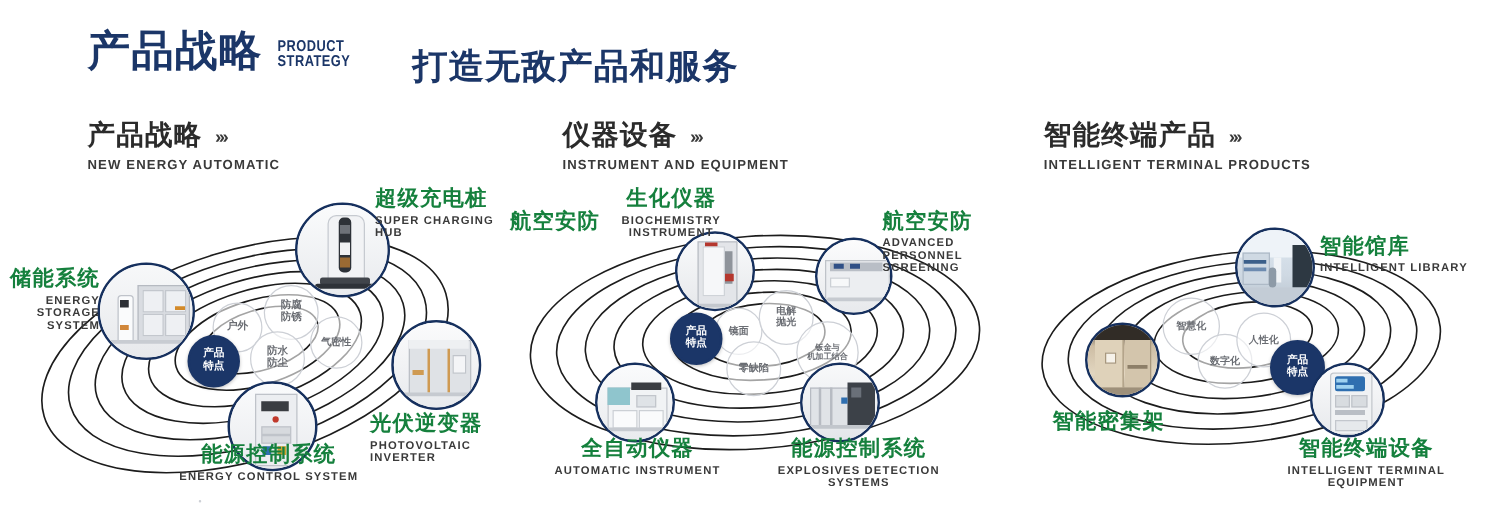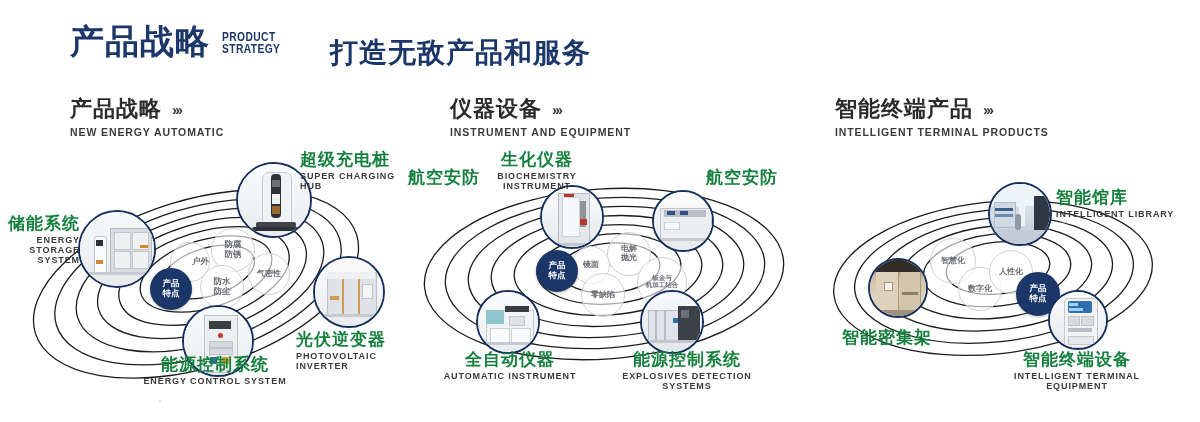--- a/index.html
+++ b/index.html
@@ -135,21 +135,21 @@
         <ellipse cx="204" cy="126" rx="88" ry="44" transform="rotate(-17 204 126)"></ellipse>
         <ellipse cx="202" cy="128" rx="108" ry="54" transform="rotate(-17 202 128)"></ellipse>
         <ellipse cx="200" cy="130" rx="128" ry="64" transform="rotate(-17 200 130)"></ellipse>
         <ellipse cx="198" cy="132" rx="148" ry="74" transform="rotate(-17 198 132)"></ellipse>
         <ellipse cx="196" cy="134" rx="168" ry="84" transform="rotate(-17 196 134)"></ellipse>
       </g>
     </svg>
 
     <div class="bub ghost" style="left:159px;top:250px;width:0;height:0;"></div>
 
-    <div class="bub ghost" style="left:170px;top:92px;width:40px;height:40px;font-size:8.5px;justify-content:flex-end;">
+    <div class="bub ghost" style="left:170px;top:92px;width:40px;height:40px;font-size:8.5px;">
       <span>户外</span>
     </div>
 
     <div class="bub ghost" style="left:211px;top:78px;width:44px;height:44px;font-size:8.5px;">
       <div>
         <span>防腐</span>
         <span>防锈</span>
       </div>
     </div>
 
@@ -306,20 +306,21 @@
         <div style="position:absolute;left:6px;top:16px;width:50px;height:30px;background:#eceef1;border:1px solid #bfc3c9;"></div>
         <div style="position:absolute;left:10px;top:18px;width:42px;height:7px;background:#b9bec6;"></div>
         <div style="position:absolute;left:13px;top:19px;width:8px;height:4px;background:#2f4f86;"></div>
         <div style="position:absolute;left:26px;top:19px;width:8px;height:4px;background:#2f4f86;"></div>
         <div style="position:absolute;left:10px;top:30px;width:14px;height:6px;background:#f7f8f9;border:1px solid #ccd0d5;"></div>
         <div style="position:absolute;left:8px;top:46px;width:46px;height:3px;background:#c6cad0;"></div>
       </div>
     </div>
     <div class="lbl" style="left:306px;top:18px;">
       <div class="cn">航空安防</div>
+      <div class="en">ADVANCED PERSONNEL SCREENING</div>
     </div>
 
     <div class="node" style="left:76px;top:140px;width:64px;height:64px;">
       <div class="ph" style="background:linear-gradient(180deg,#fafbfc 0%,#e9ebee 100%);">
         <div style="position:absolute;left:8px;top:18px;width:46px;height:32px;background:#f1f3f5;border:1px solid #c2c6cc;"></div>
         <div style="position:absolute;left:8px;top:18px;width:18px;height:14px;background:#8fc5cd;"></div>
         <div style="position:absolute;left:27px;top:14px;width:24px;height:6px;background:#3a3d42;"></div>
         <div style="position:absolute;left:31px;top:24px;width:14px;height:8px;background:#dfe3e7;border:1px solid #c2c6cc;"></div>
         <div style="position:absolute;left:12px;top:36px;width:18px;height:13px;background:#fafbfc;border:1px solid #ccd0d5;"></div>
         <div style="position:absolute;left:33px;top:36px;width:18px;height:13px;background:#fafbfc;border:1px solid #ccd0d5;"></div>
@@ -416,19 +417,19 @@
         <div style="position:absolute;left:14px;top:6px;width:32px;height:48px;background:#f0f2f4;border:1px solid #c3c7cd;border-radius:3px;"></div>
         <div style="position:absolute;left:18px;top:9px;width:24px;height:12px;background:#2f6fb0;border-radius:2px;"></div>
         <div style="position:absolute;left:19px;top:11px;width:9px;height:3px;background:#9fd2f0;"></div>
         <div style="position:absolute;left:19px;top:16px;width:14px;height:3px;background:#9fd2f0;"></div>
         <div style="position:absolute;left:18px;top:24px;width:10px;height:8px;background:#d8dce0;border:1px solid #bfc3c9;"></div>
         <div style="position:absolute;left:31px;top:24px;width:11px;height:8px;background:#d8dce0;border:1px solid #bfc3c9;"></div>
         <div style="position:absolute;left:18px;top:36px;width:24px;height:4px;background:#b9bec5;"></div>
         <div style="position:absolute;left:18px;top:44px;width:24px;height:7px;background:#e6e9ec;border:1px solid #c3c7cd;"></div>
       </div>
     </div>
-    <div class="lbl c" style="left:182px;top:200px;width:190px;">
+    <div class="lbl c" style="left:198px;top:200px;width:190px;">
       <div class="cn">智能终端设备</div>
       <div class="en">INTELLIGENT TERMINAL EQUIPMENT</div>
     </div>
   </div>
 
 </div>
 
 </body></html>

